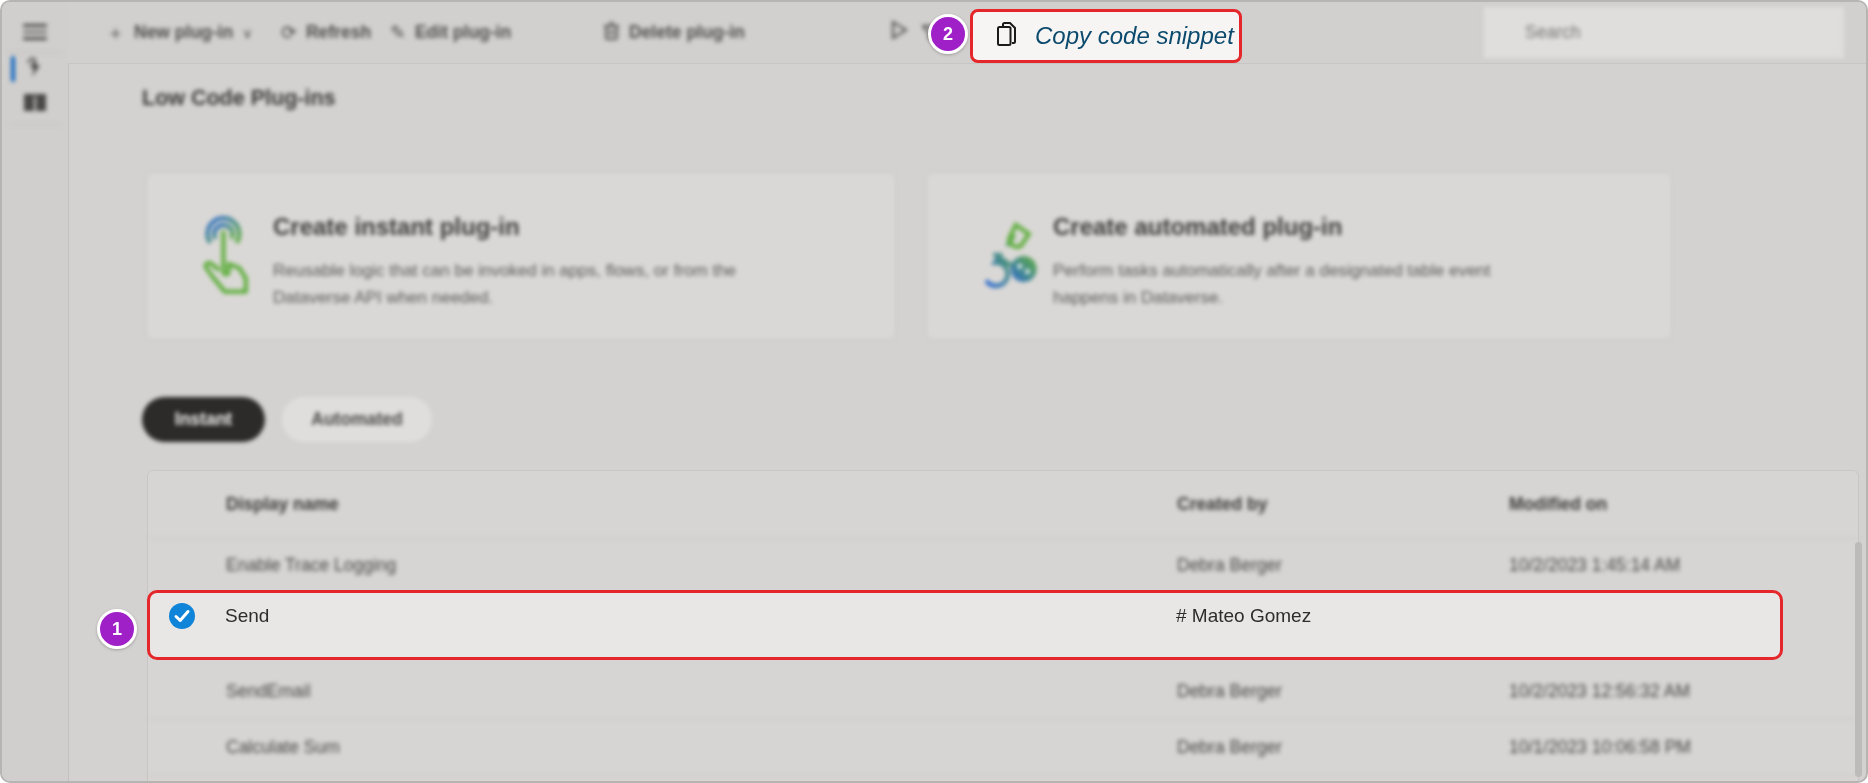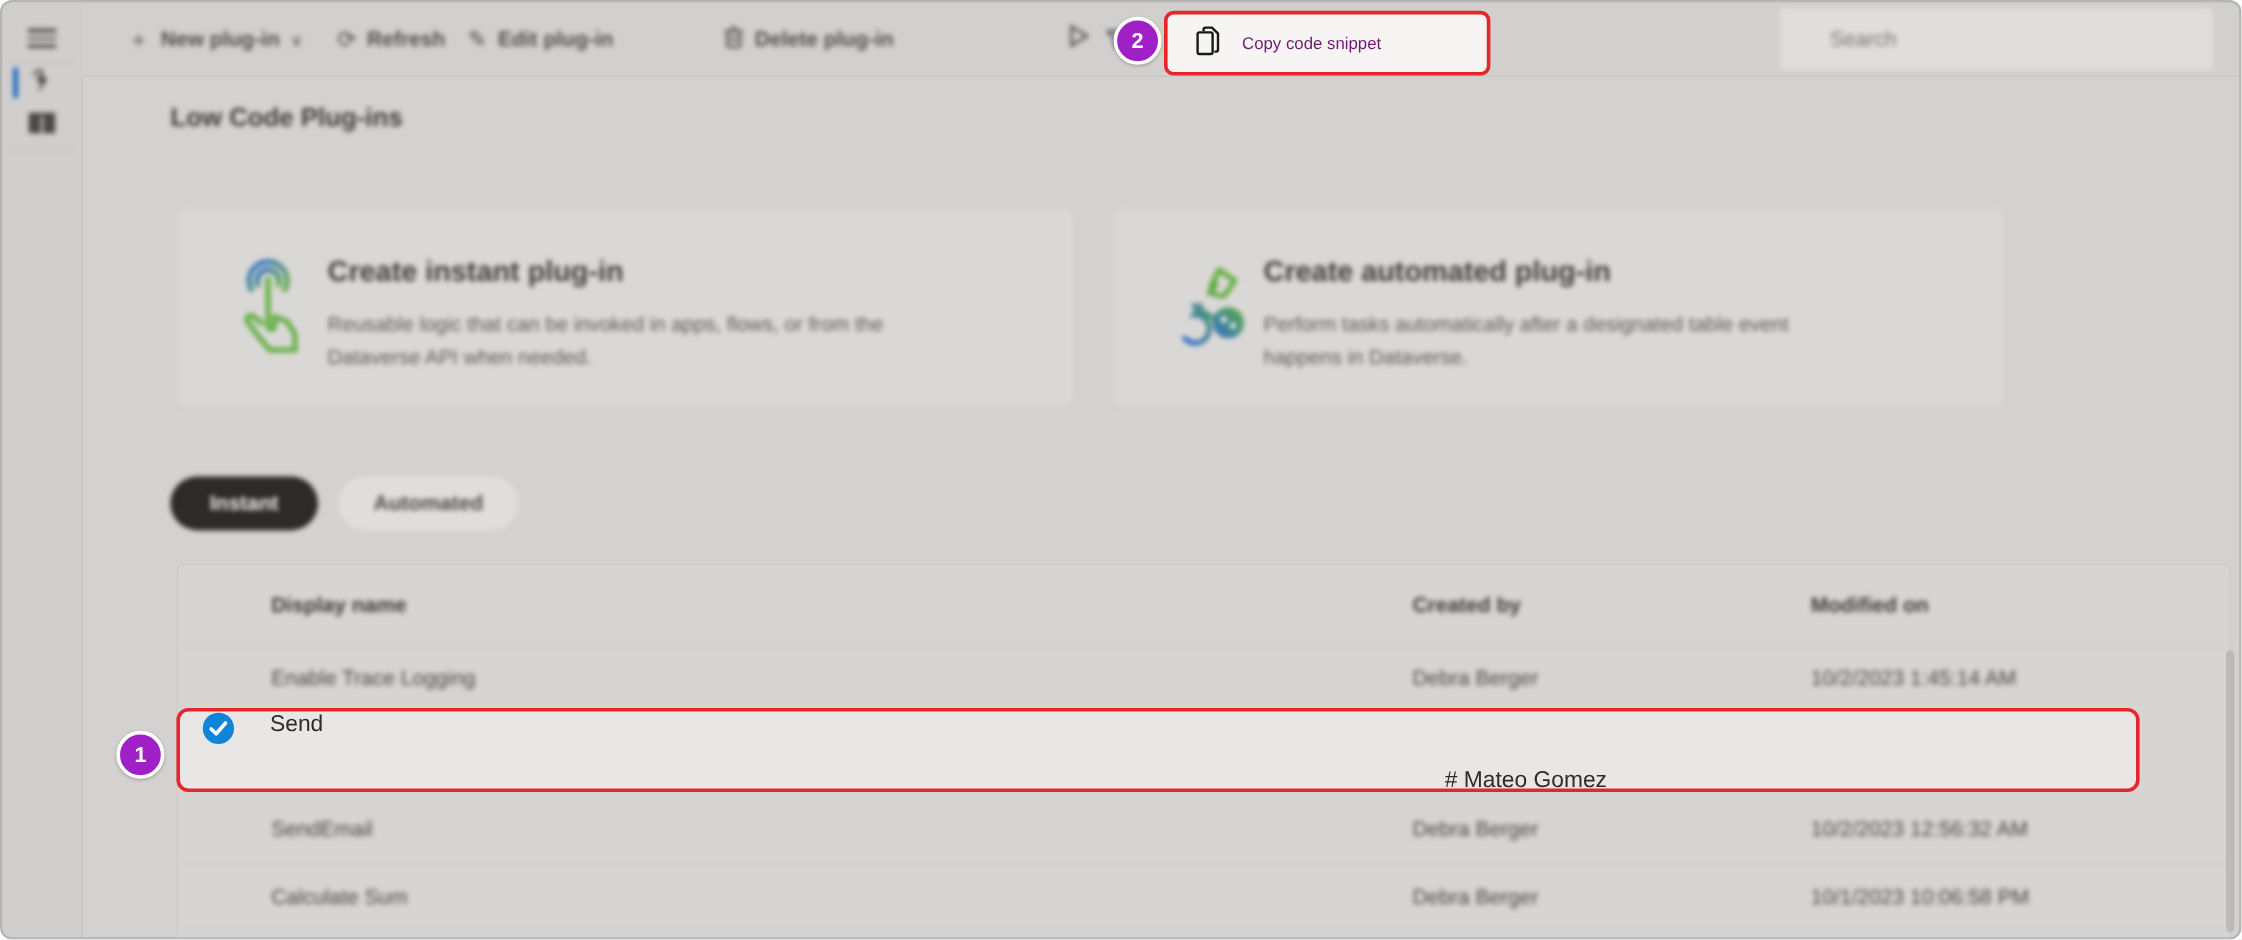--- a/index.html
+++ b/index.html
@@ -25,21 +25,21 @@
   #search-box input{border:none;background:transparent;outline:none;font-family:"Liberation Sans",sans-serif;
               font-size:17.5px;color:#6e6c6a;padding-left:42px;width:90%;}
 
   
   .step-badge{position:absolute;width:34px;height:34px;border-radius:50%;background:#a020c8;border:3px solid #ffffff;
               box-shadow:0 1px 3px rgba(0,0,0,.25);display:flex;align-items:center;justify-content:center;
               color:#fff;font-size:18px;font-weight:700;z-index:30;}
   #copy-btn{position:absolute;left:902px;top:7px;width:272px;height:54px;background:#f6f5f3;border:3px solid #e5262b;
             border-radius:8px;box-sizing:border-box;display:flex;align-items:center;gap:16px;padding-left:22px;
             z-index:25;}
-  #copy-btn .lbl{font-size:14px;color:#701a75;}
+  #copy-btn .lbl{font-size:24px;color:#0c4a6e;font-style:italic;}
 
   
   #page-title{position:absolute;left:140px;top:84px;font-size:21.5px;font-weight:700;color:#3a3938;}
 
   
   .card{position:absolute;top:170px;height:168px;background:#dad8d6;border:1px solid #c9c7c5;border-radius:8px;
         box-sizing:border-box;}
   .card .icon{position:absolute;left:50px;top:40px;}
   .card .title{position:absolute;left:126px;top:40px;font-size:24px;font-weight:700;color:#3e3c3a;}
   .card .desc{position:absolute;left:126px;top:84px;width:470px;font-size:17px;line-height:27px;color:#5c5a58;}
@@ -56,21 +56,21 @@
   .th{position:absolute;top:0;height:67px;display:flex;align-items:center;font-size:17.5px;font-weight:700;color:#3a3938;}
   .row{position:absolute;left:0;right:0;display:flex;align-items:center;font-size:17.5px;color:#494745;}
   .row .c1{position:absolute;left:78px;}
   .row .c2{position:absolute;left:1029px;}
   .row .c3{position:absolute;left:1361px;}
   .hline{position:absolute;left:0;right:0;height:1px;background:#c9c7c5;}
 
   
   #send-row{position:absolute;left:145px;top:588px;width:1636px;height:70px;background:#e9e7e5;
             border:3px solid #e5262b;border-radius:10px;box-sizing:border-box;z-index:20;}
-  #send-row .cell{position:absolute;top:0;height:45px;display:flex;font-size:19px;color:#2e2d2c;}
+  #send-row .cell{position:absolute;top:0;height:45px;display:flex;align-items:center;font-size:19px;color:#2e2d2c;}
   #scrollbar{position:absolute;right:4px;top:540px;width:7px;height:235px;background:#bdbbb9;border-radius:4px;}
 </style>
 </head>
 <body>
 
 <div id="window">
 
   <div id="sidebar">
     <div class="blur">
       <div class="hamburger abs" style="left:21px;top:18px;">
@@ -247,19 +247,19 @@
   <div id="send-row">
     <div class="cell" style="left:18px;">
       <svg width="28" height="28" viewBox="0 0 28 28">
         <circle cx="14" cy="14" r="13" fill="#1084d8"></circle>
         <path d="M8 14.5 L12.2 18.5 L20 9.5" stroke="#fff" stroke-width="3" fill="none" stroke-linecap="round" stroke-linejoin="round"></path>
       </svg>
     </div>
     <div class="cell" style="left:75px;">
       <span>Send</span>
     </div>
-    <div class="cell" style="left:1054px;margin-top:47px;">
+    <div class="cell" style="left:1026px;">
       <span># Mateo Gomez</span>
     </div>
   </div>
 
   <div id="scrollbar"></div>
 </div>
 
 </body></html>

